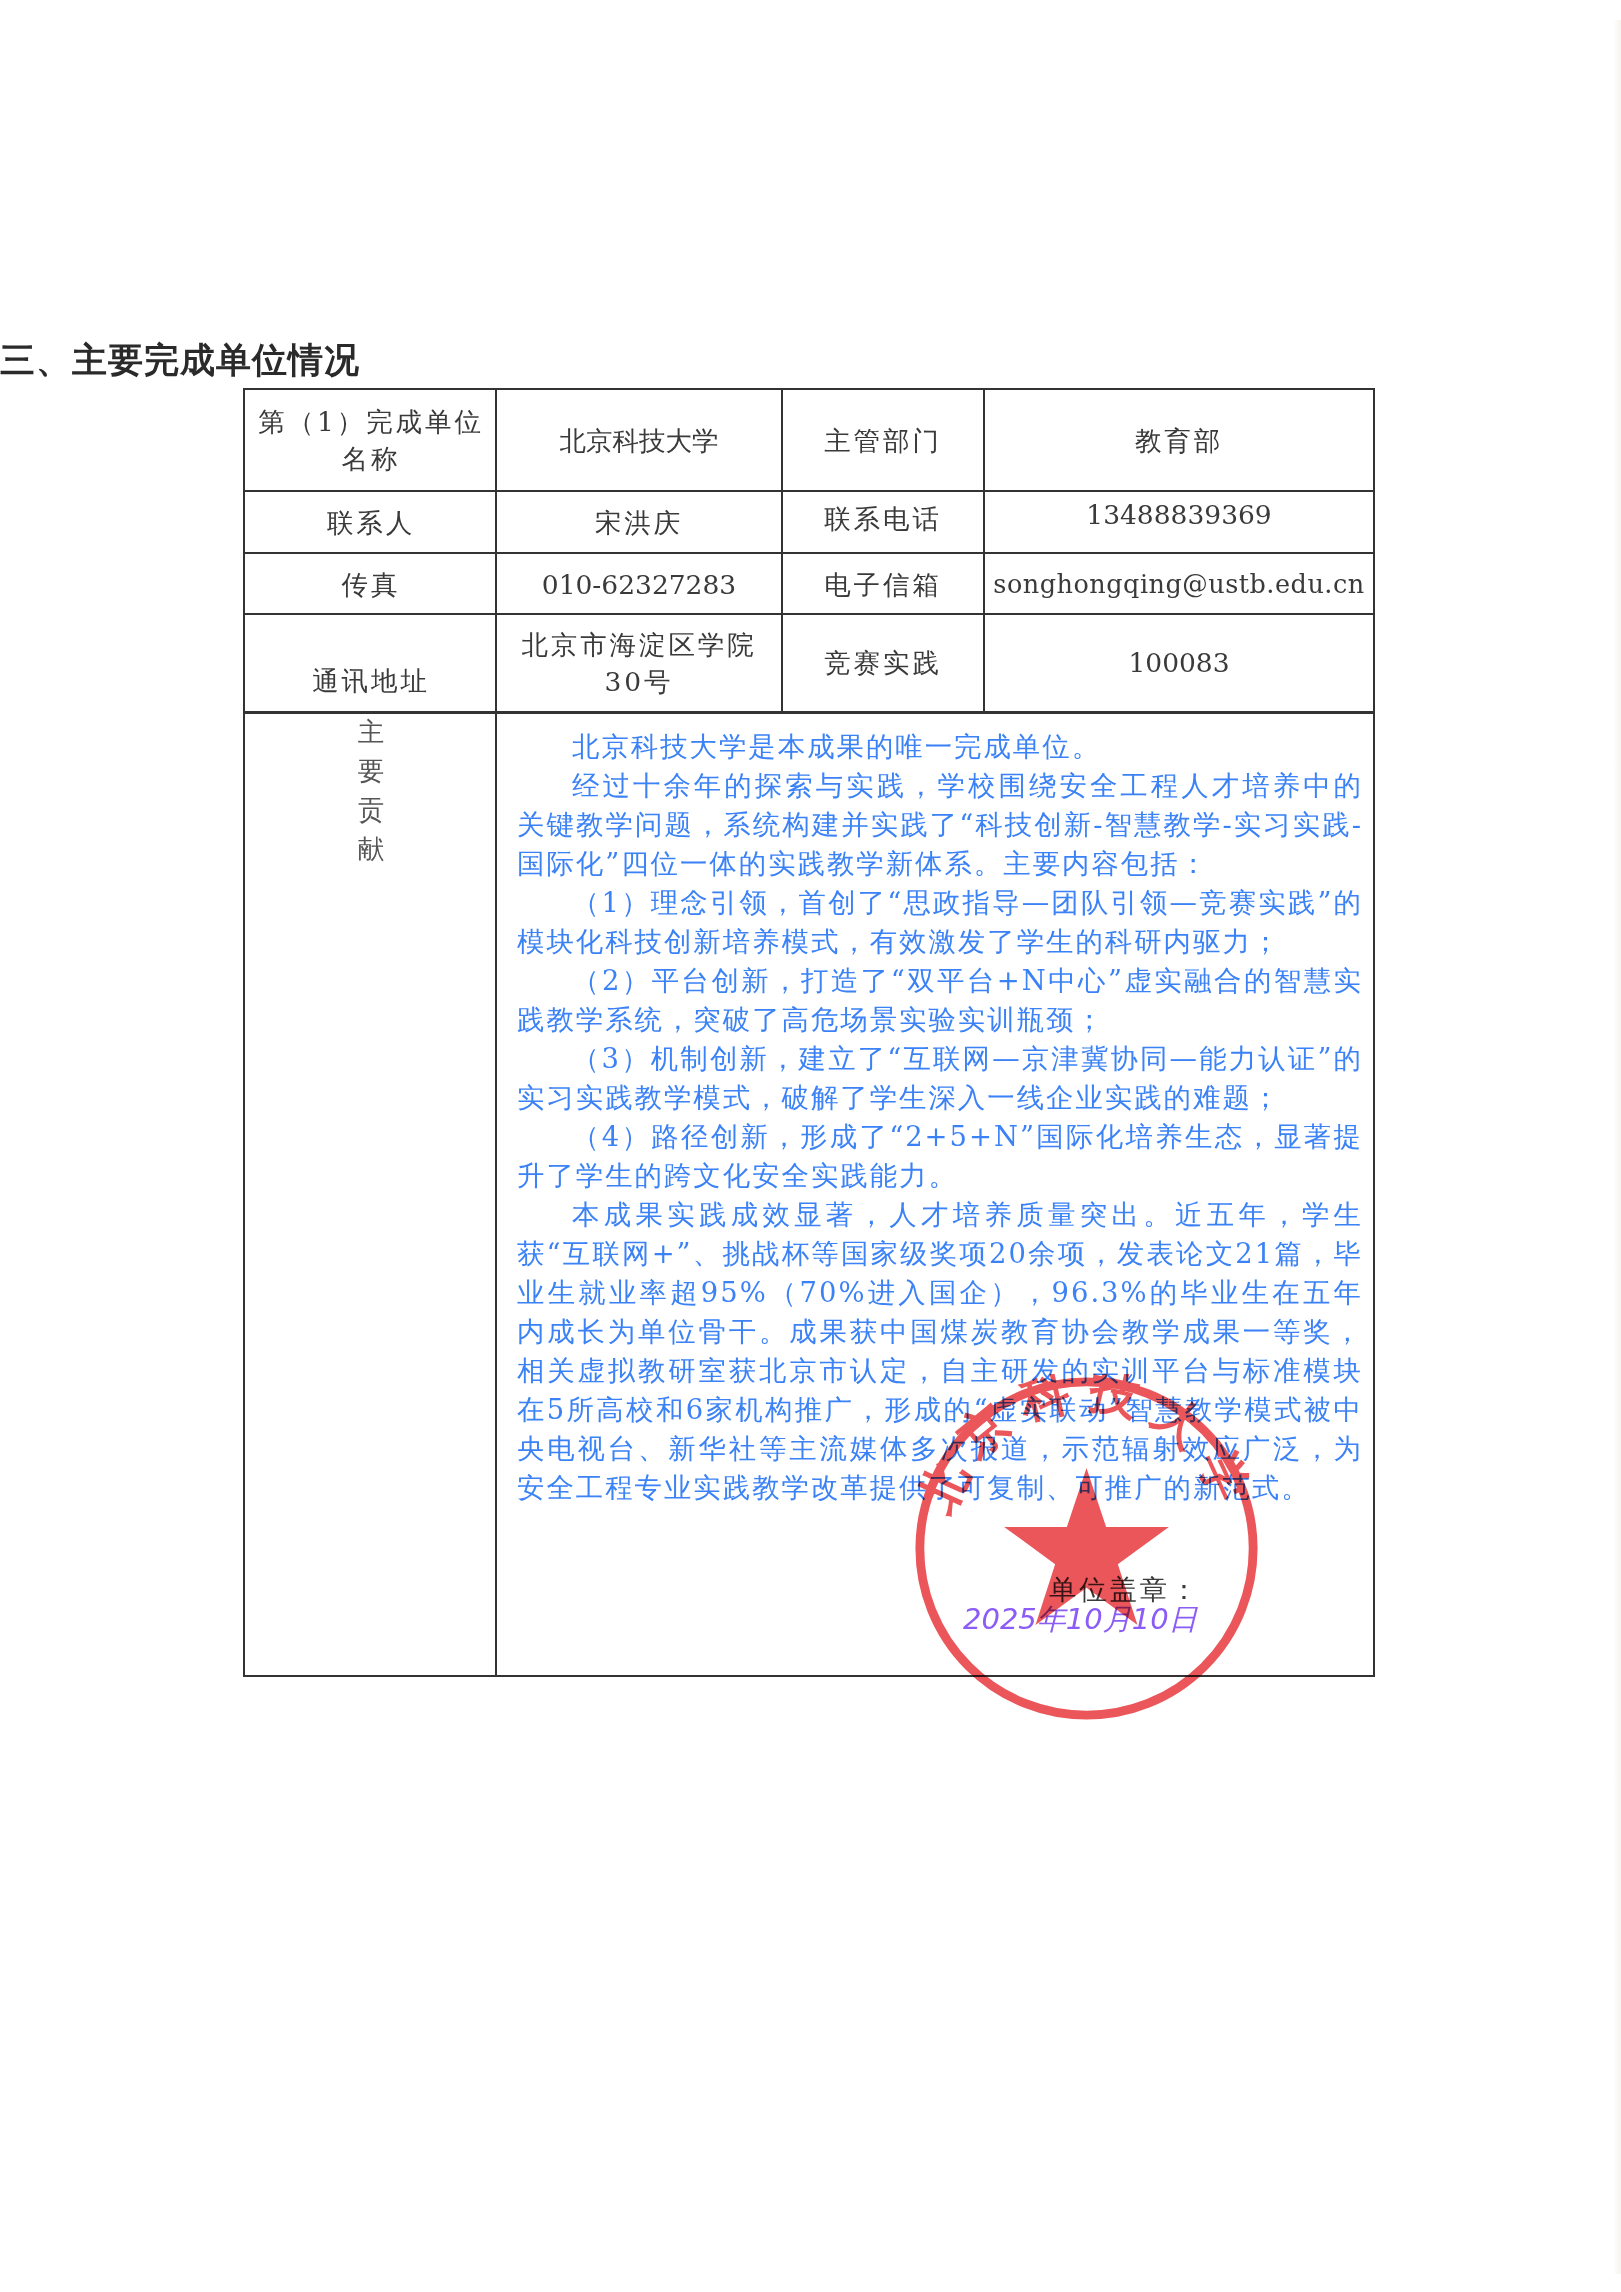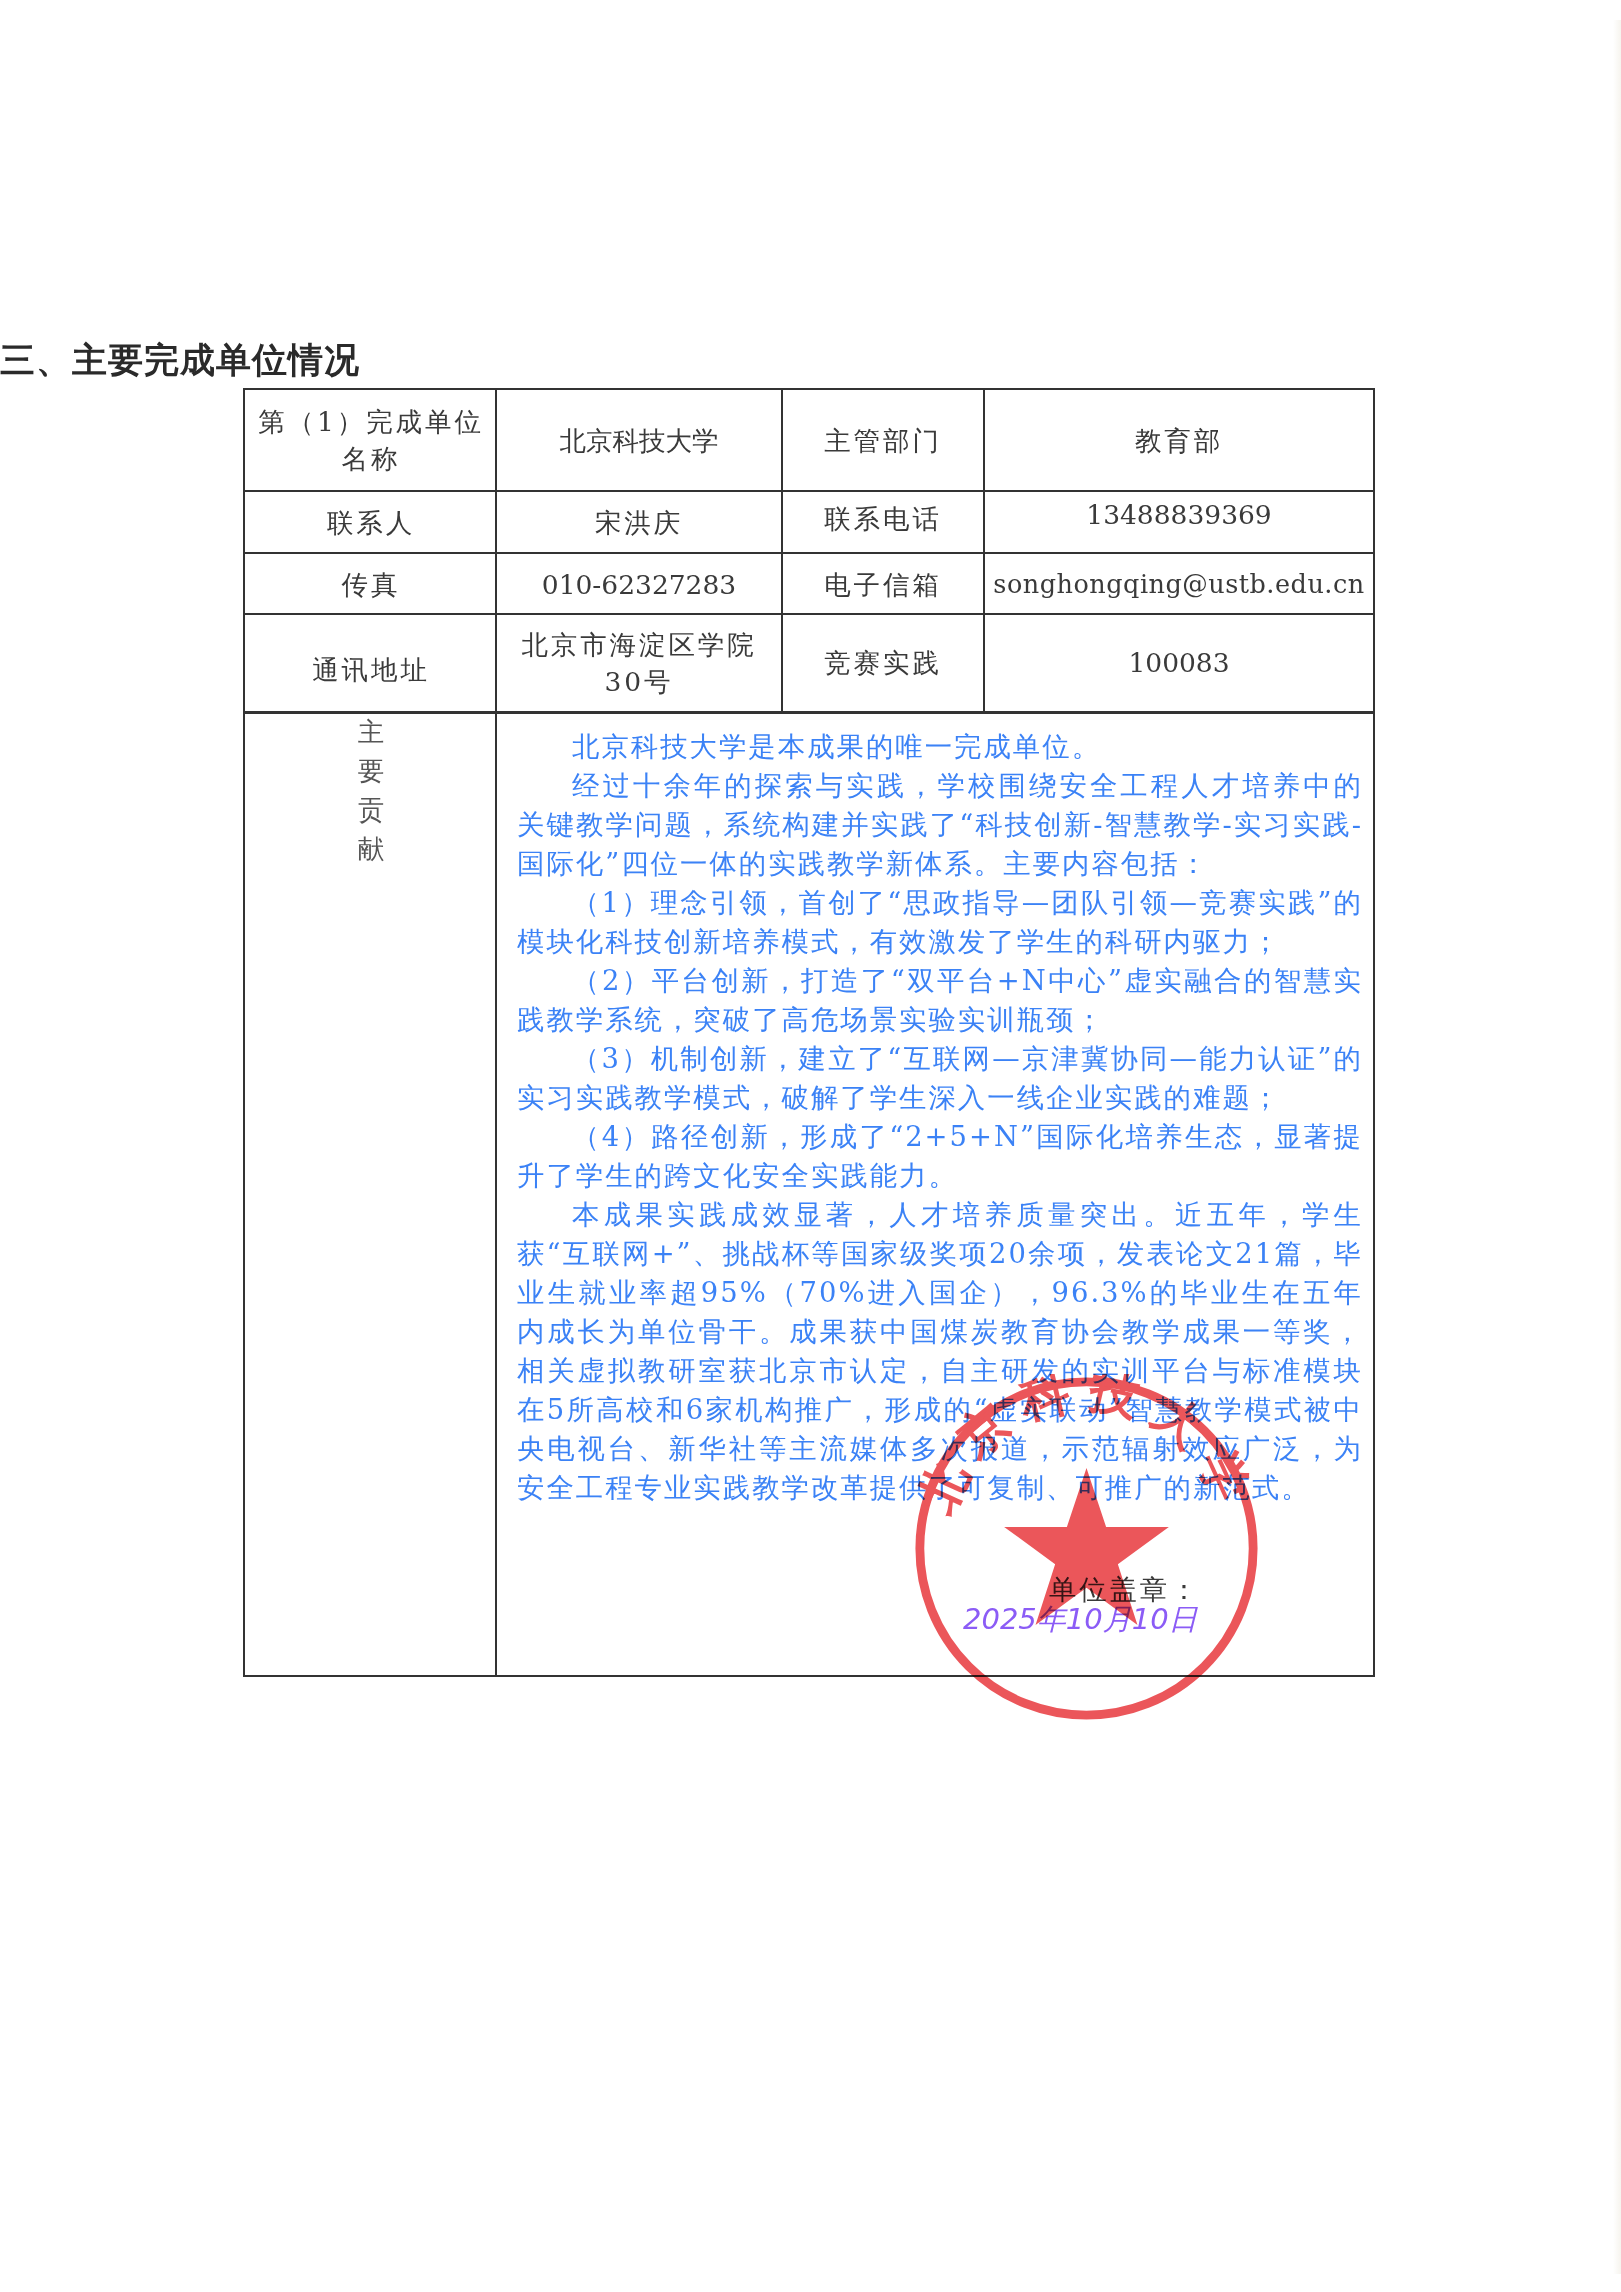--- a/index.html
+++ b/index.html
@@ -80,21 +80,21 @@
   <div class="cell label" style="left:0; top:102px; width:252px; height:60px;">联系人</div>
   <div class="cell label" style="left:252px; top:102px; width:284px; height:60px;">宋洪庆</div>
   <div class="cell label" style="left:538px; top:102px; width:200px; height:52px;">联系电话</div>
   <div class="cell" style="left:740px; top:102px; width:388px; height:44px;">13488839369</div>
 
   <div class="cell label" style="left:0; top:164px; width:252px; height:60px;text-align:center;">传真</div>
   <div class="cell" style="left:252px; top:164px; width:284px; height:60px;">010-62327283</div>
   <div class="cell label" style="left:538px; top:164px; width:200px; height:60px;">电子信箱</div>
   <div class="cell email" style="left:740px; top:164px; width:388px; height:60px;">songhongqing@ustb.edu.cn</div>
 
-  <div class="cell label" style="left:0; top:221px; width:252px; height:116px;">通讯地址</div>
+  <div class="cell label" style="left:0; top:232px; width:252px; height:116px;">通讯地址</div>
   <div class="cell label" style="left:252px; top:225px; width:284px; height:95px; flex-direction:column;">
     <span>北京市海淀区学院</span>
     <span>30号</span>
   </div>
   <div class="cell label" style="left:538px; top:225px; width:200px; height:95px;">竞赛实践</div>
   <div class="cell" style="left:740px; top:225px; width:388px; height:95px;">100083</div>
 
   <div class="vertical-label">
     <span>主</span>
     <span>要</span>

